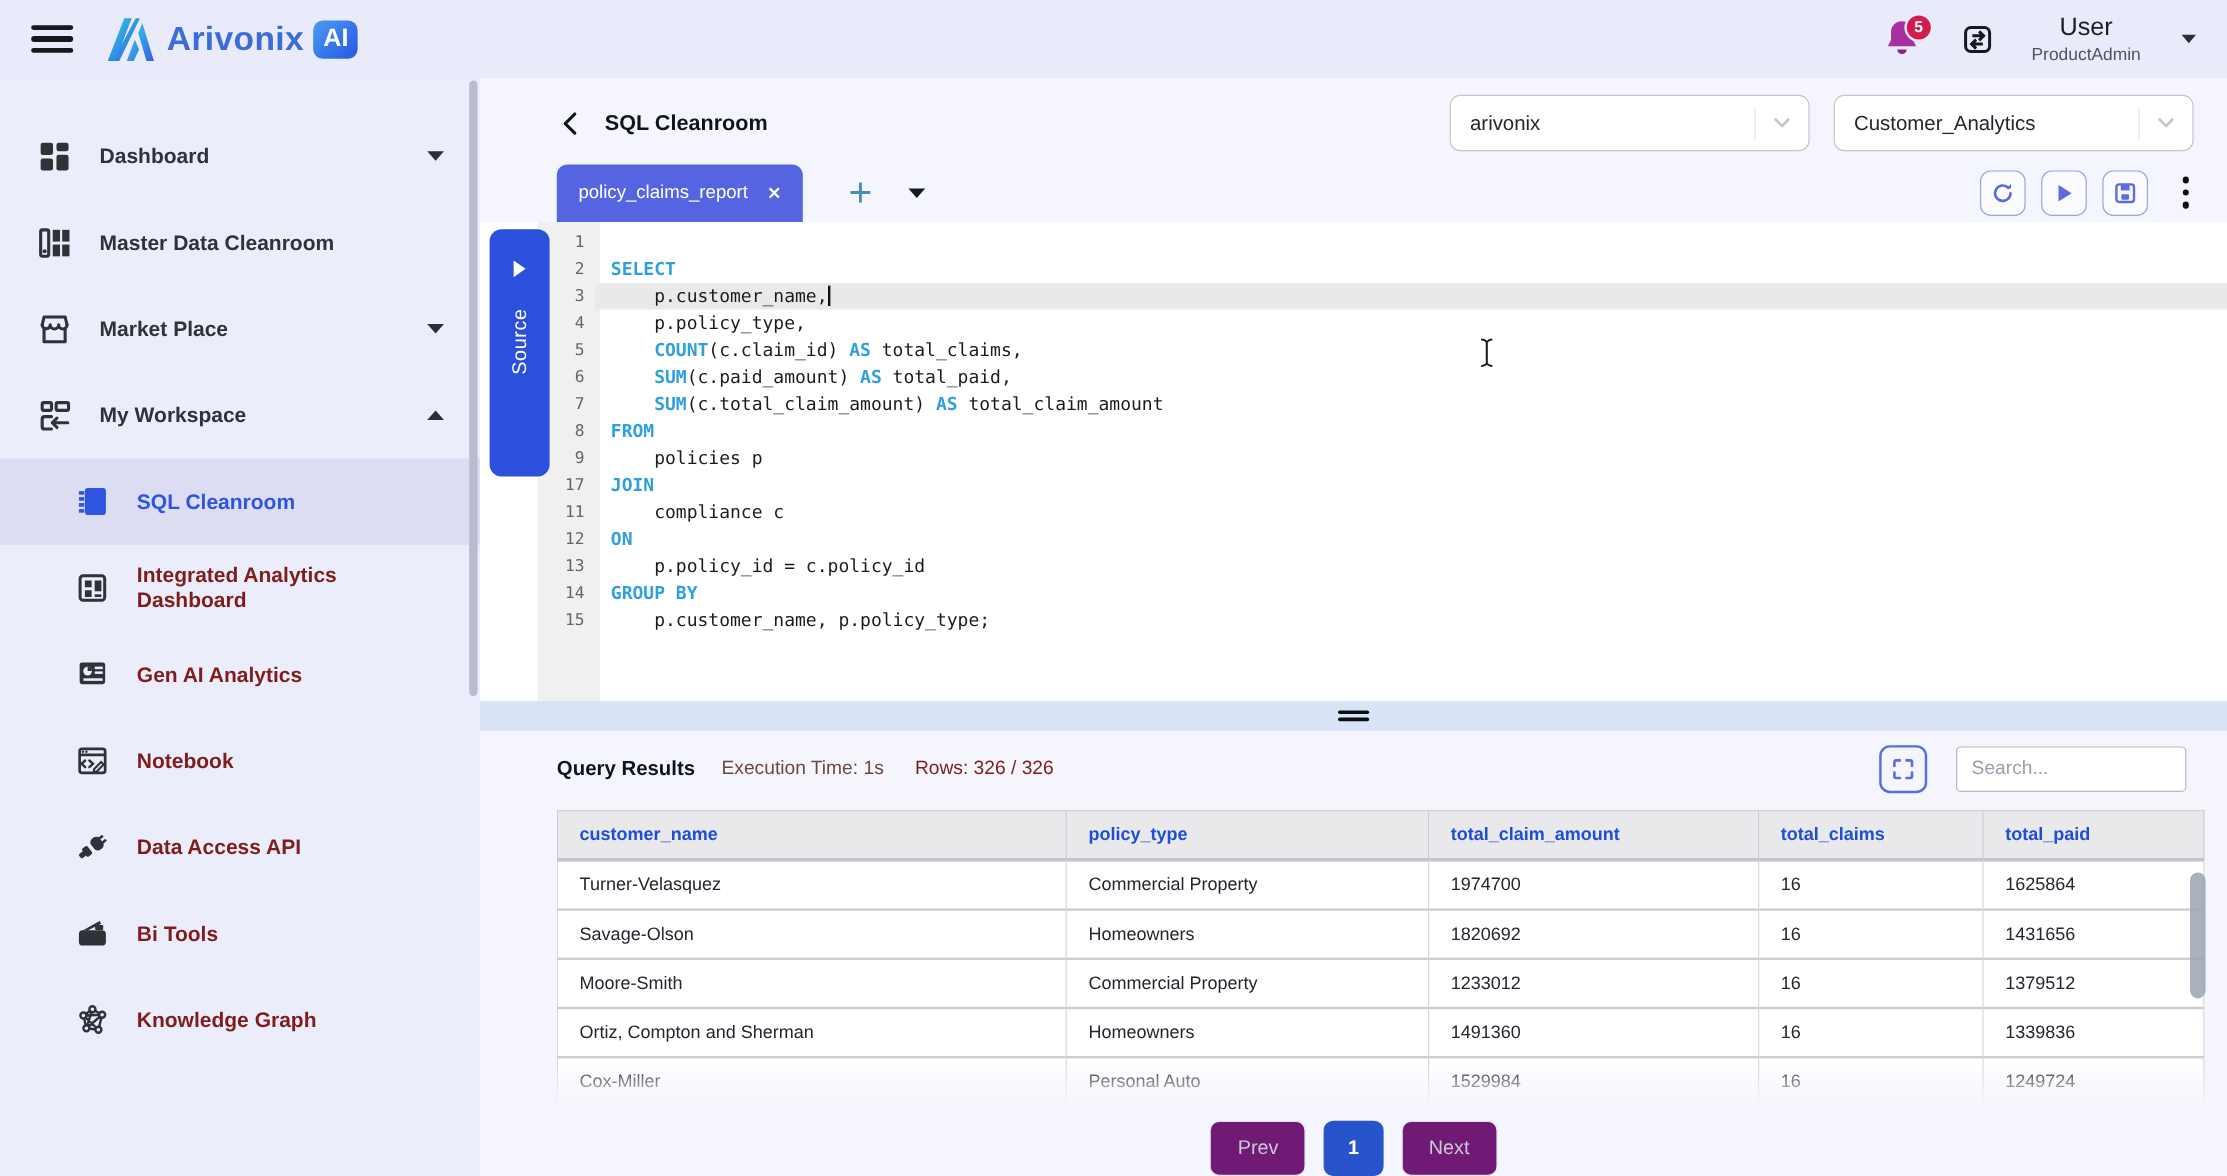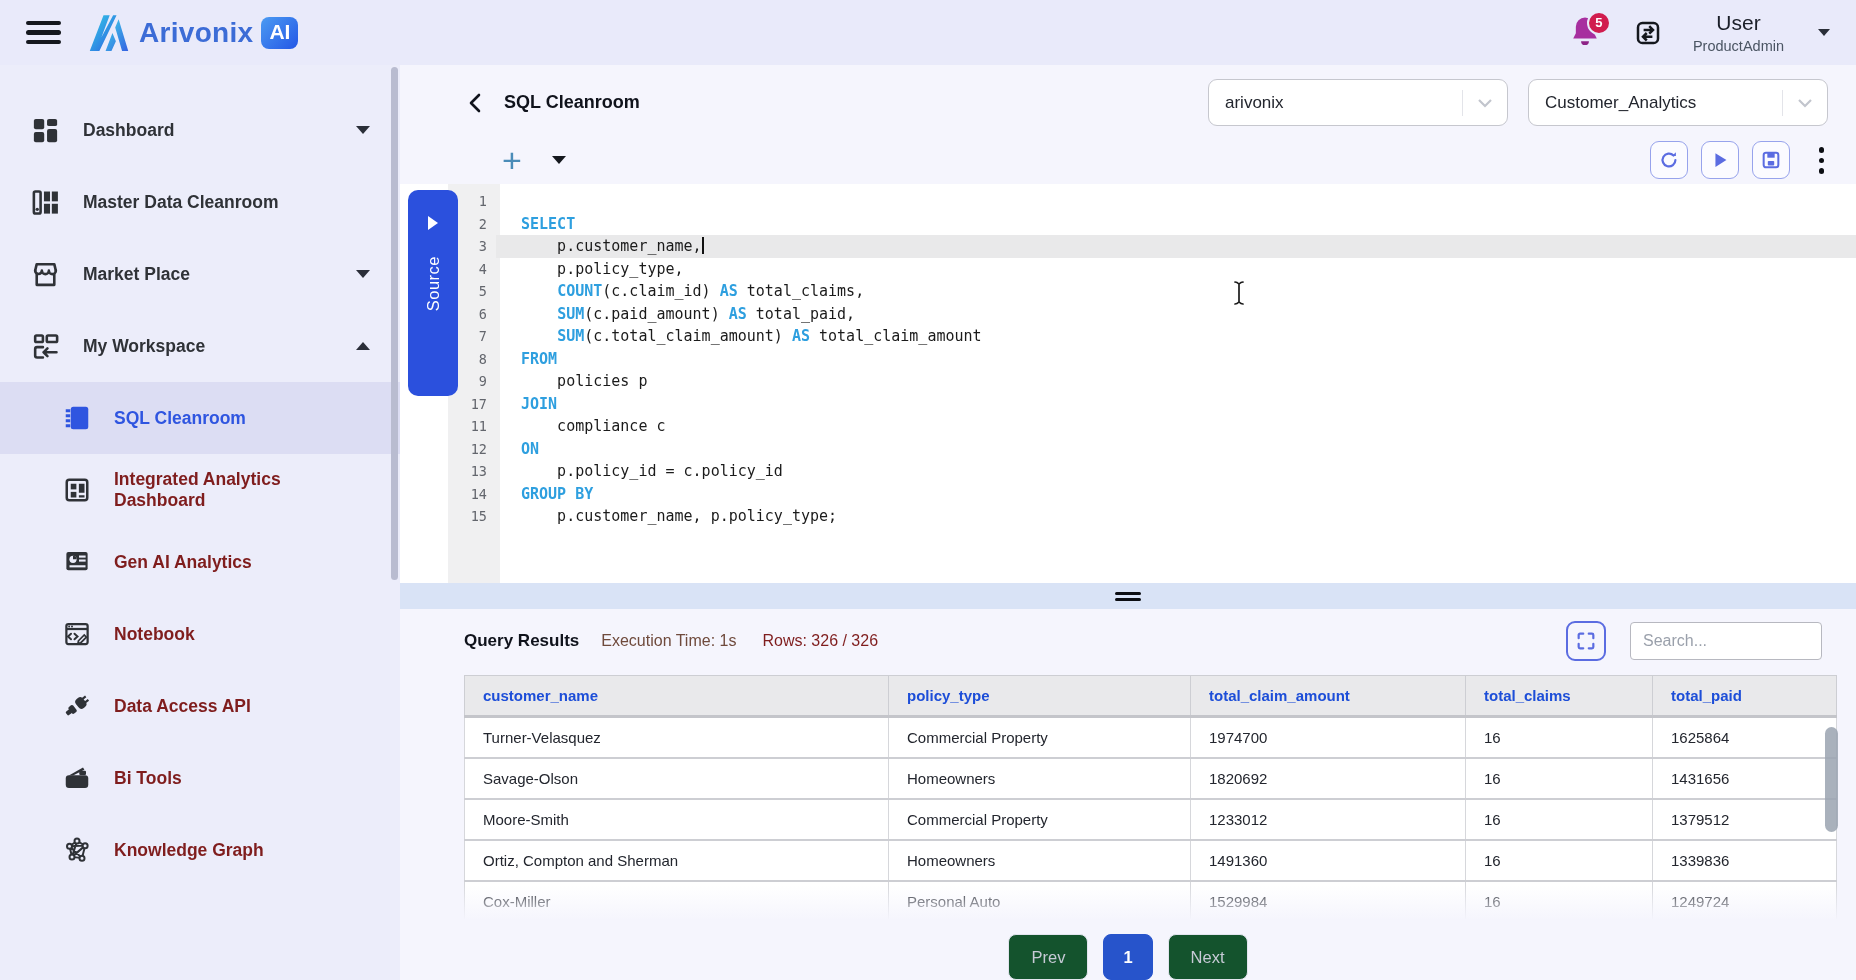--- a/index.html
+++ b/index.html
@@ -61,21 +61,21 @@
   .tool-btn svg { width:22px; height:22px; }
   .kebab { display:flex; flex-direction:column; gap:5px; margin-left:12px; padding:4px; cursor:pointer; }
   .kebab i { width:5.5px; height:5.5px; background:#0c0e13; border-radius:50%; }
 
   
   .editor { height:403px; background:#fff; position:relative; }
   .code-area { position:absolute; inset:0; padding:6px 0 0 48px; font-family:"DejaVu Sans Mono","Liberation Mono",monospace; font-size:15px; }
   .gutter-bg { position:absolute; left:48px; top:0; bottom:0; width:52px; background:#f0f0f1; }
   .code-line { display:flex; height:22.5px; line-height:22.5px; position:relative; }
   .code-line .num { width:52px; text-align:right; padding-right:13px; color:#63666d; font-size:13.5px; position:relative; z-index:2; }
-  .code-line .code { white-space:pre; padding-left:21px; color:#1b1b1b; position:relative; z-index:2; }
+  .code-line .code { white-space:pre; padding-left:9px; color:#1b1b1b; position:relative; z-index:2; }
   .code-line.active::before { content:""; position:absolute; left:48px; right:0; top:0; bottom:0; background:#e9e9ea; }
   .kw { color:#2e9fdf; font-weight:bold; }
   .cursor-bar { display:inline-block; width:2px; height:17px; background:#111; vertical-align:-3px; }
   .source-tab { position:absolute; left:8px; top:6px; width:50px; height:206px; background:#2b50dd; border-radius:10px; color:#fff; display:flex; flex-direction:column; align-items:center; padding-top:26px; cursor:pointer; z-index:3; }
   .source-arrow { width:0; height:0; border-top:7px solid transparent; border-bottom:7px solid transparent; border-left:10px solid #fff; margin-bottom:26px; }
   .source-label { writing-mode:vertical-rl; transform:rotate(180deg); font-size:16.5px; letter-spacing:.5px; }
   .ibeam { position:absolute; left:832px; top:96px; z-index:4; }
 
   
   .divider { height:26px; background:#d9e3f6; display:flex; align-items:center; justify-content:center; cursor:row-resize; }
@@ -95,21 +95,21 @@
   
   .table-wrap { margin:14px 16px 0 64px; position:relative; height:246px; overflow:hidden; }
   table { border-collapse:collapse; width:1372px; table-layout:fixed; background:#fff; }
   th { background:#e9e9eb; font-size:15px; font-weight:bold; color:#1d4ed8; text-align:left; padding:11px 18px; border:1px solid #cdced3; border-bottom:3px solid #c4c5ca; }
   td { font-size:15px; color:#23262e; padding:11px 18px; border:1px solid #d6d7db; border-bottom:2.5px solid #cdced3; background:#fff; }
   .table-fade { position:absolute; left:0; right:0; bottom:0; height:34px; background:linear-gradient(to bottom, rgba(245,245,253,0), rgba(245,245,253,.95)); pointer-events:none; }
   .table-scroll { position:absolute; right:2px; top:52px; width:13px; height:105px; background:#9aa3b0; border-radius:7px; opacity:.85; }
 
   
   .pagination { margin-top:15px; display:flex; justify-content:center; gap:15px; }
-  .page-btn { height:46px; padding:0 22px; border:1.5px solid #e2e4ee; border-radius:8px; background:#14532d; color:#c7cad6; font-size:16.5px; display:flex; align-items:center; cursor:default; }
+  .page-btn { height:46px; padding:0 22px; border:1.5px solid #e2e4ee; border-radius:8px; background:#701a75; color:#c7cad6; font-size:16.5px; display:flex; align-items:center; cursor:default; }
   .page-btn.active { background:#2754cb; border-color:#2754cb; color:#fff; font-weight:bold; padding:0 19px; cursor:pointer; }
 </style>
 </head>
 <body>
 
 <div class="header">
   <div class="burger">
       <span></span>
       <span></span>
       <span></span>
@@ -299,20 +299,24 @@
           <span class="select-chev">
             <svg viewBox="0 0 16 10">
                 <path d="M2 2 L8 8 L14 2" fill="none" stroke="#c2c5cd" stroke-width="2.2"></path>
               </svg>
           </span>
         </div>
       </div>
     </div>
 
     <div class="tab-row">
+      <div class="query-tab">
+        <span>policy_claims_report</span>
+        <span class="tab-close">✕</span>
+      </div>
       <span class="add-tab">+</span>
       <span class="tab-caret"></span>
       <div class="toolbar">
         <div class="tool-btn">
           <svg viewBox="0 0 24 24">
             <path d="M19 12 a7 7 0 1 1 -2.05 -4.95" fill="none" stroke="#5b6ce1" stroke-width="2.4" stroke-linecap="round"></path>
             <path d="M19.5 3.5 v4.2 h-4.2 Z" fill="#5b6ce1"></path>
           </svg>
         </div>
         <div class="tool-btn">

